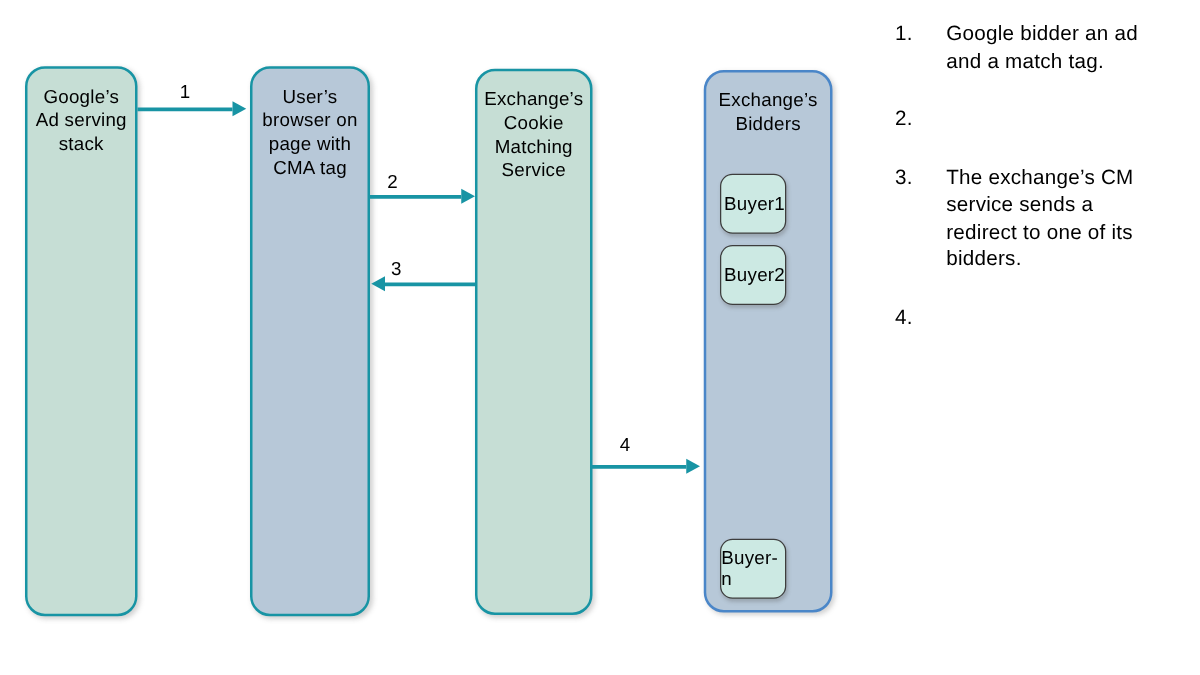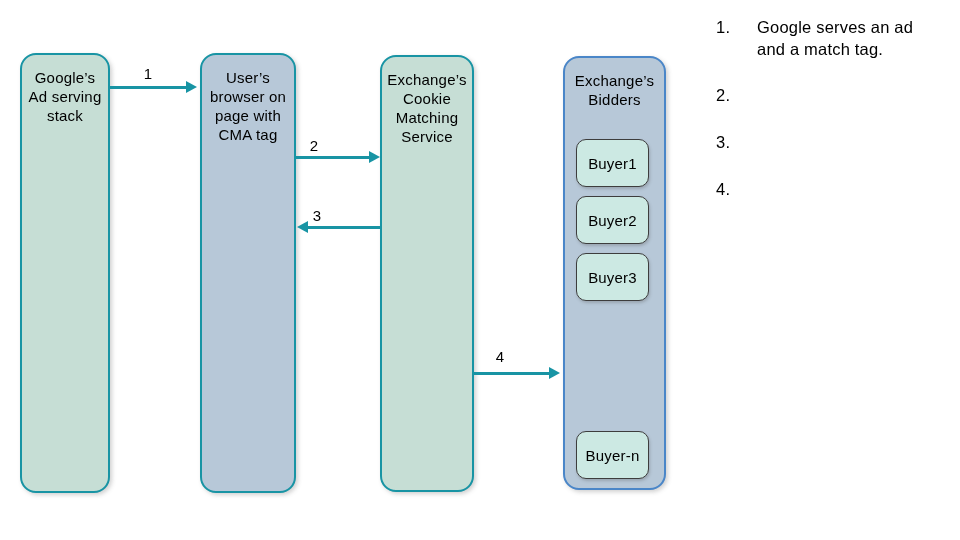--- a/index.html
+++ b/index.html
@@ -46,28 +46,28 @@
   }
   #node-google  { left: 20px;  top: 53px; width: 90px;  height: 440px; }
   #node-browser { left: 200px; top: 53px; width: 96px;  height: 440px; }
   #node-cm      { left: 380px; top: 55px; width: 94px;  height: 437px; }
   #node-bidders { left: 563px; top: 56px; width: 103px; height: 434px; }
 
   
   .buyer {
     position: absolute;
     left: 11px;
-    width: 73px;
+    width: 53px;
     height: 48px;
     background: var(--buyer-fill);
     border: 1.5px solid var(--buyer-border);
     border-radius: 10px;
     display: flex;
     align-items: center;
-    justify-content: center;
+    justify-content: flex-end;
     font-size: 15px;
     letter-spacing: 0.2px;
     box-shadow: 1px 2px 3px rgba(90,90,90,0.3);
   }
   #buyer-1 { top: 81px; }
   #buyer-2 { top: 138px; }
   #buyer-3 { top: 195px; }
   #buyer-n { top: 329px; margin-top: 44px; }
 
   
@@ -166,23 +166,20 @@
 
   <div class="node blue-blue" id="node-bidders">
     <div class="node-label">Exchange’s
 Bidders</div>
     <div class="buyer" id="buyer-1">
       <span>Buyer1</span>
     </div>
     <div class="buyer" id="buyer-2">
       <span>Buyer2</span>
     </div>
-    <div class="buyer" id="buyer-3">
-      <span>Buyer3</span>
-    </div>
     <div class="buyer" id="buyer-n">
       <span>Buyer-n</span>
     </div>
   </div>
 
   <div class="arrow-line" id="arrow1-line"></div>
   <div class="arrow-head-right" id="arrow1-head"></div>
   <div class="arrow-label" id="arrow1-label">1</div>
 
   <div class="arrow-line" id="arrow2-line"></div>
@@ -193,27 +190,31 @@
   <div class="arrow-line" id="arrow3-line"></div>
   <div class="arrow-label" id="arrow3-label">3</div>
 
   <div class="arrow-line" id="arrow4-line"></div>
   <div class="arrow-head-right" id="arrow4-head"></div>
   <div class="arrow-label" id="arrow4-label">4</div>
 
   <ol class="steps">
     <li class="step">
       <span class="step-num">1.</span>
-      <span class="step-text">Google serves an ad
+      <span class="step-text">Google bidder an ad
 and a match tag.</span>
     </li>
     <li class="step">
       <span class="step-num">2.</span>
     </li>
     <li class="step">
       <span class="step-num">3.</span>
+      <span class="step-text">The exchange’s CM
+service sends a
+redirect to one of its
+bidders.</span>
     </li>
     <li class="step">
       <span class="step-num">4.</span>
     </li>
   </ol>
 
 </div>
 
 </body></html>

